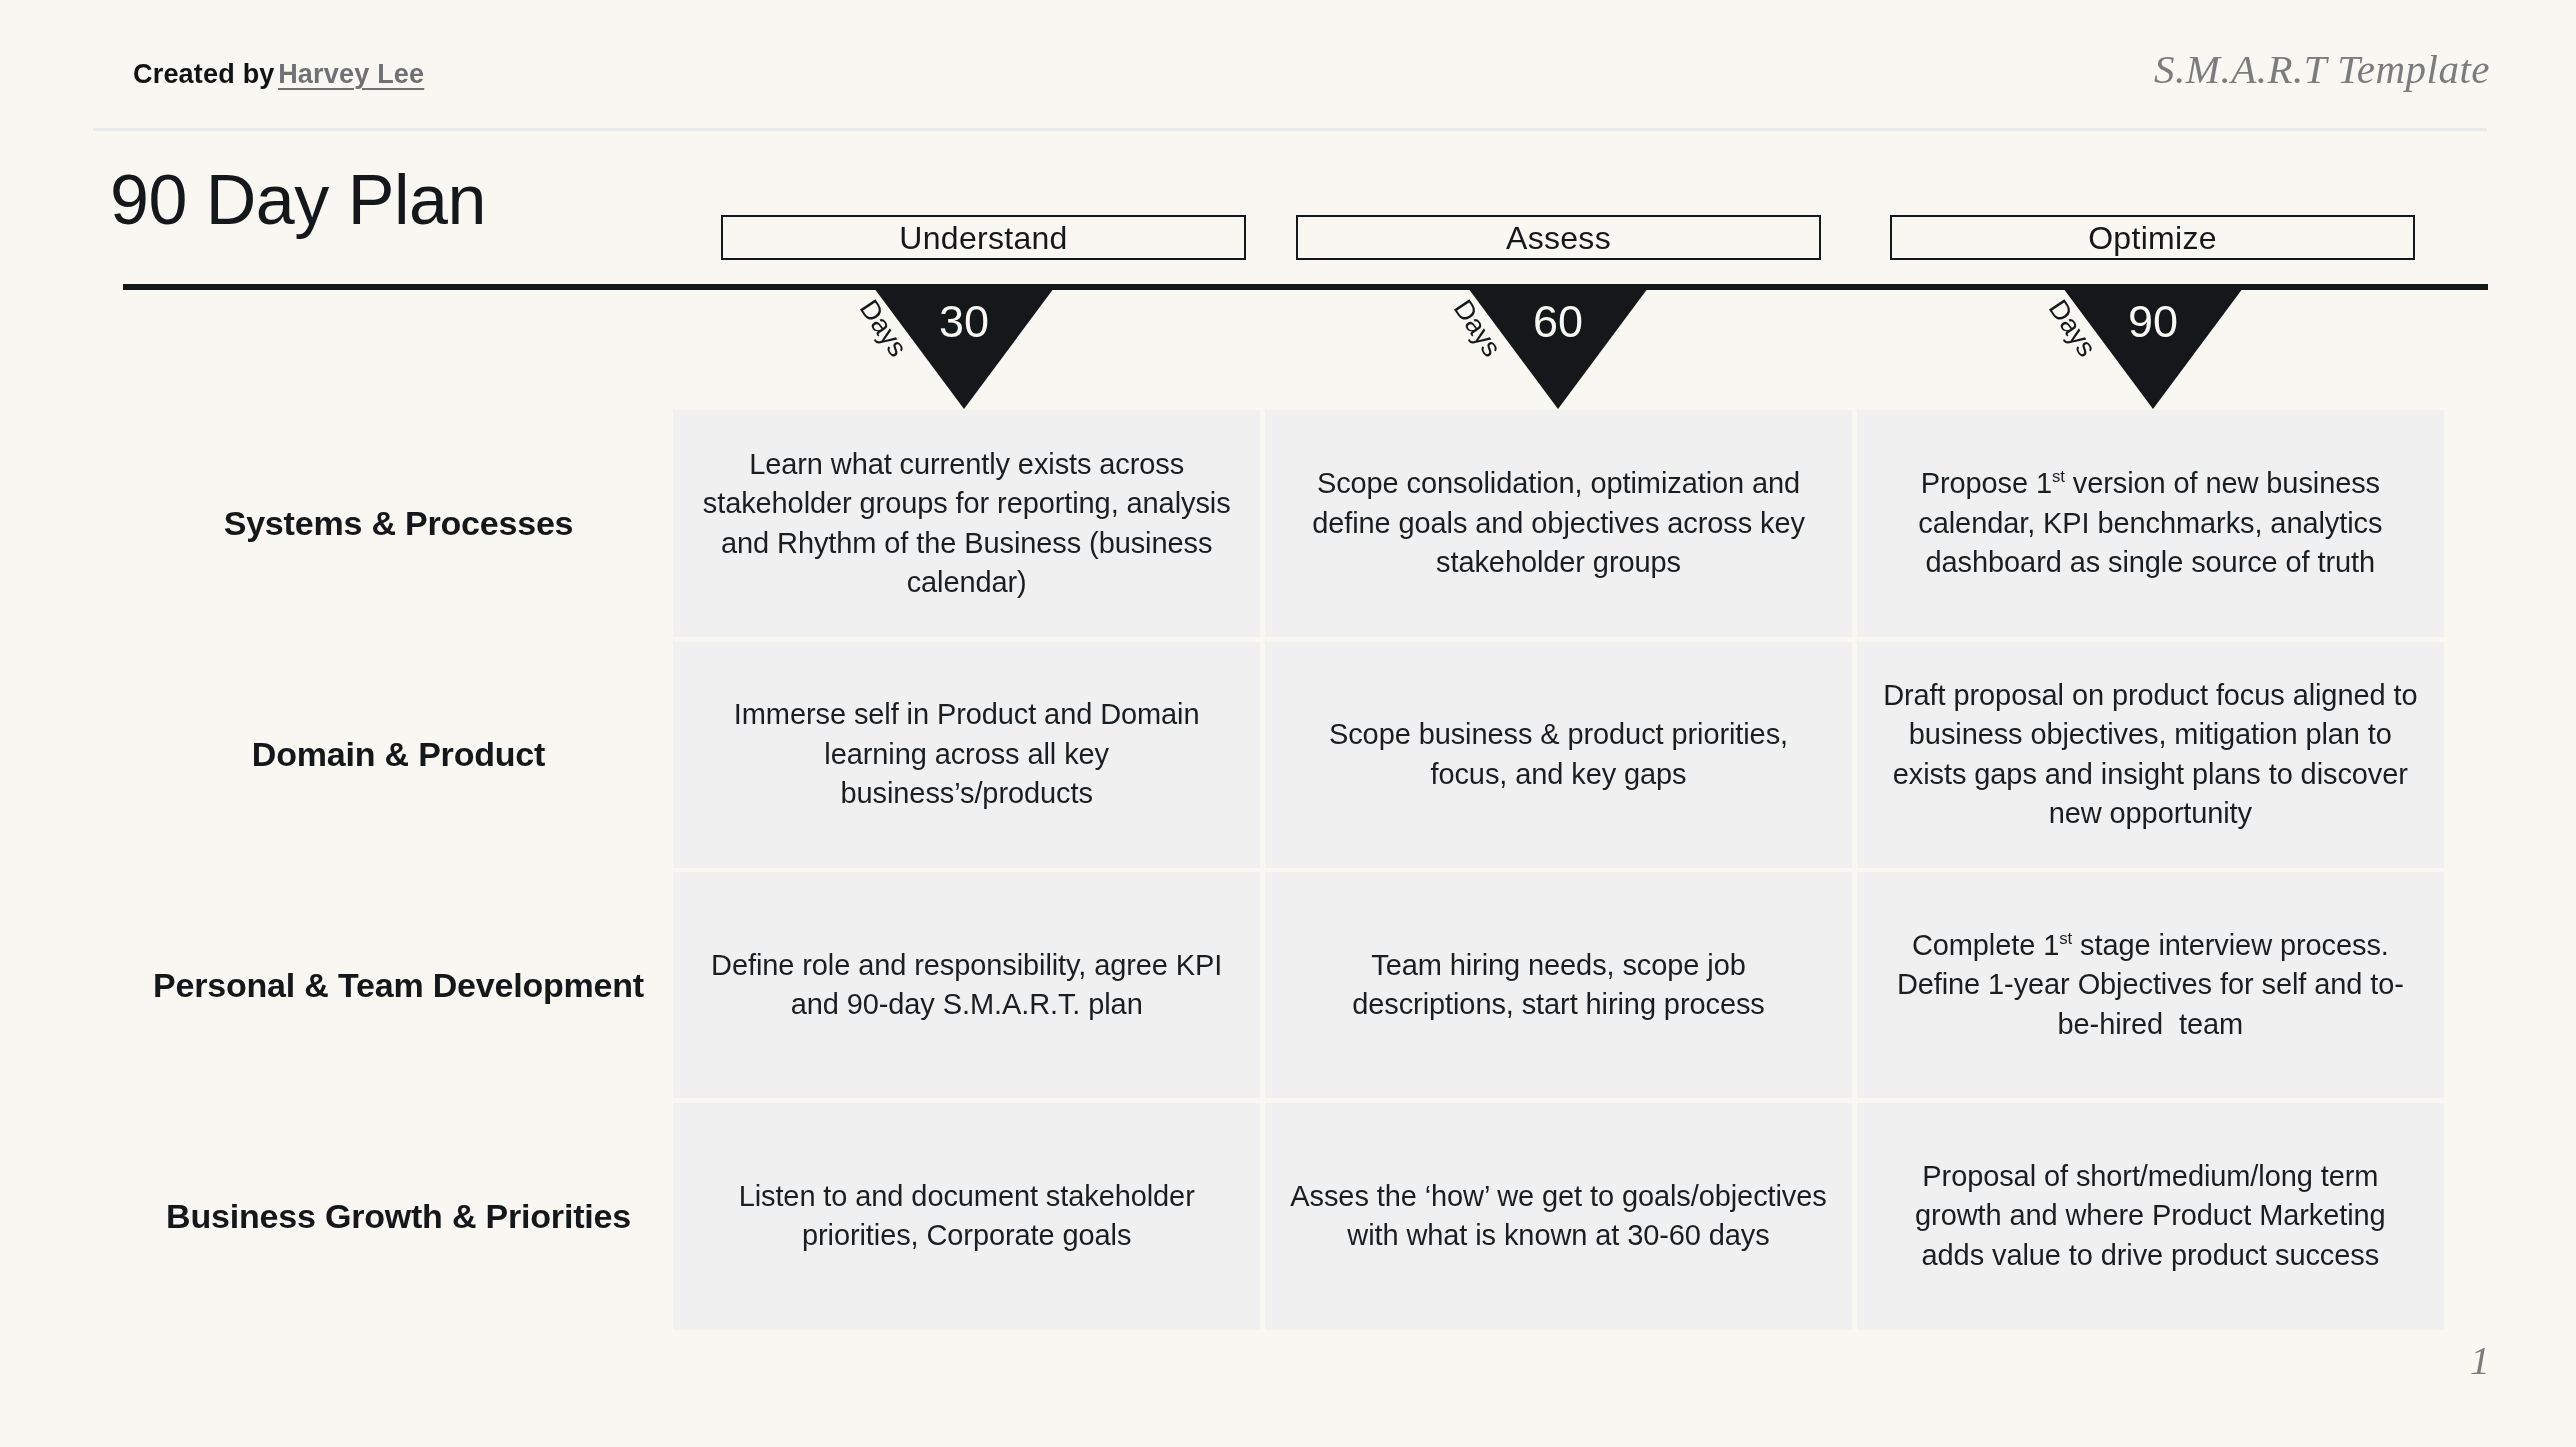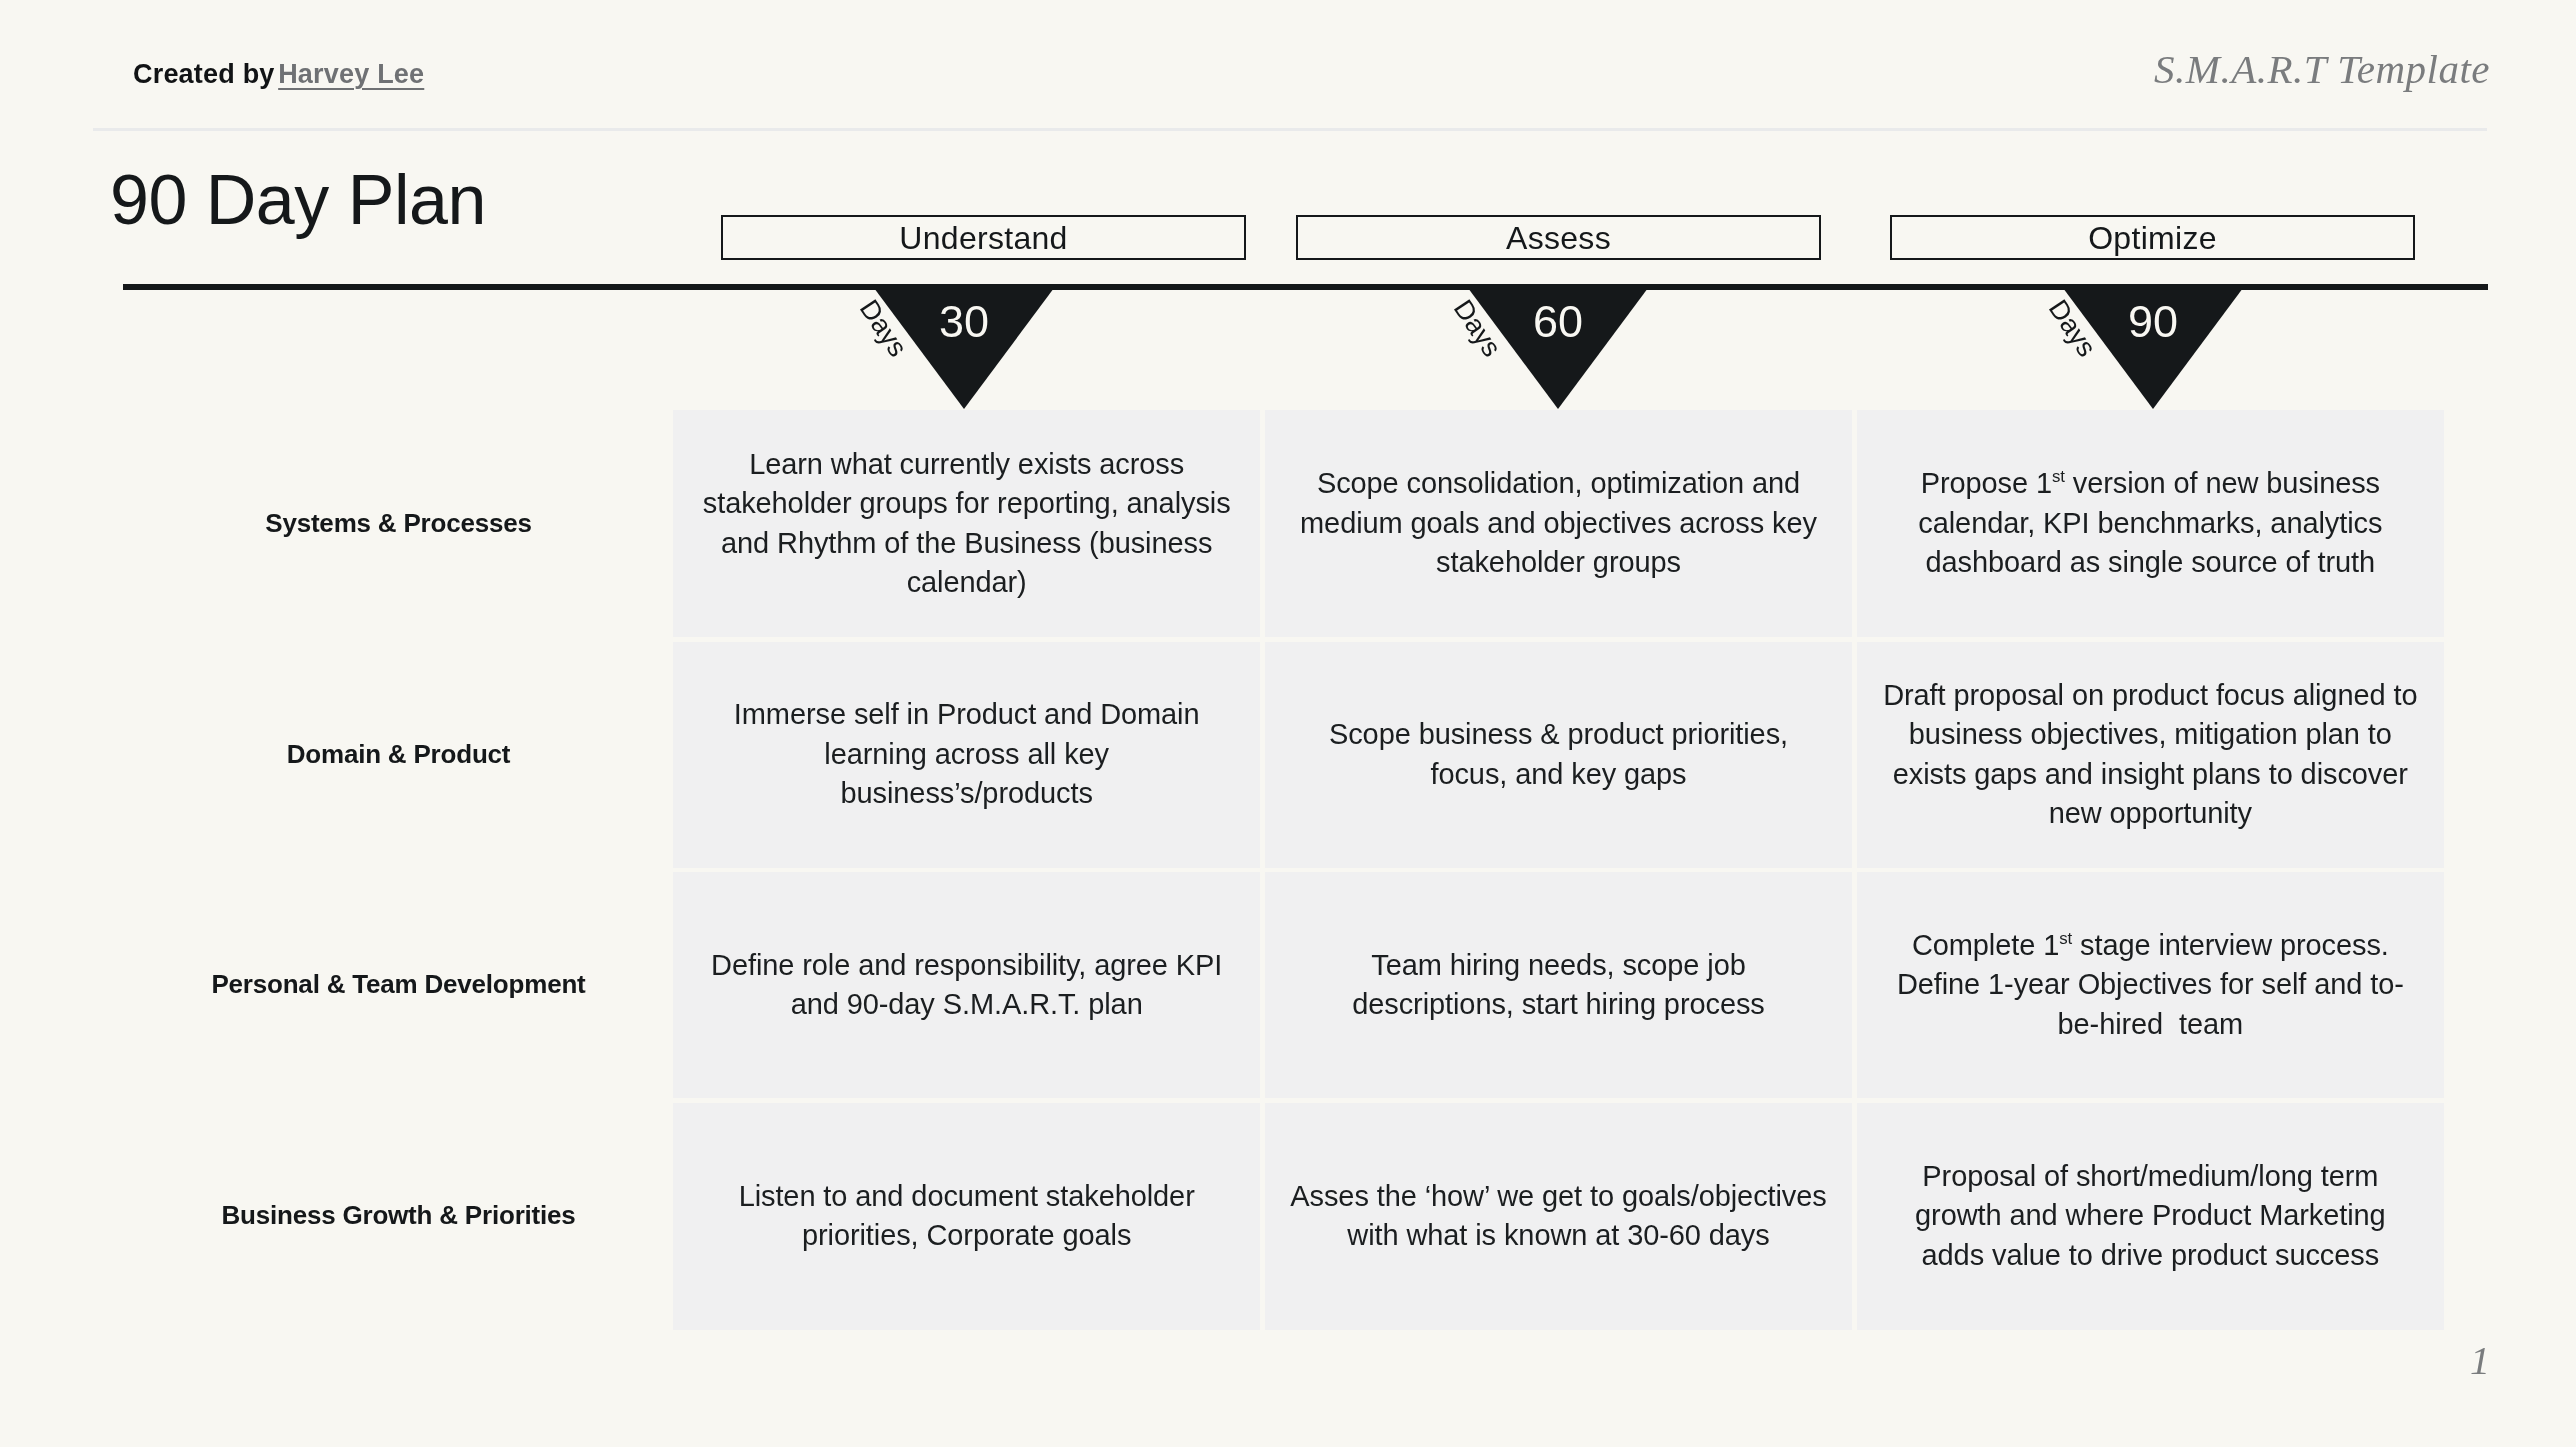--- a/index.html
+++ b/index.html
@@ -164,21 +164,21 @@
   .matrix-row:last-child { margin-bottom: 0; }
 
   .row-label {
     width: 549px;
     flex: 0 0 549px;
     display: flex;
     align-items: center;
     justify-content: center;
     padding: 0 12.6px;
     box-sizing: border-box;
-    font-size: 26px;
+    font-size: 34px;
     font-weight: bold;
     color: #15181a;
     text-align: center;
     letter-spacing: -0.2px;
     line-height: 1.2;
   }
   .cell {
     flex: 1 1 0;
     background: #f0f0f1;
     display: flex;
@@ -265,21 +265,21 @@
   </div>
 
   <div class="matrix">
 
     <div class="matrix-row row-h1">
       <div class="row-label">Systems &amp; Processes</div>
       <div class="cell">
         <div class="cell-text">Learn what currently exists across stakeholder groups for reporting, analysis and Rhythm of the Business (business calendar)</div>
       </div>
       <div class="cell">
-        <div class="cell-text">Scope consolidation, optimization and medium goals and objectives across key stakeholder groups</div>
+        <div class="cell-text">Scope consolidation, optimization and define goals and objectives across key stakeholder groups</div>
       </div>
       <div class="cell">
         <div class="cell-text">Propose 1<sup>st</sup> version of new business calendar, KPI benchmarks, analytics dashboard as single source of truth</div>
       </div>
     </div>
 
     <div class="matrix-row row-h2">
       <div class="row-label">Domain &amp; Product</div>
       <div class="cell">
         <div class="cell-text">Immerse self in Product and Domain learning across all key business’s/products</div>

